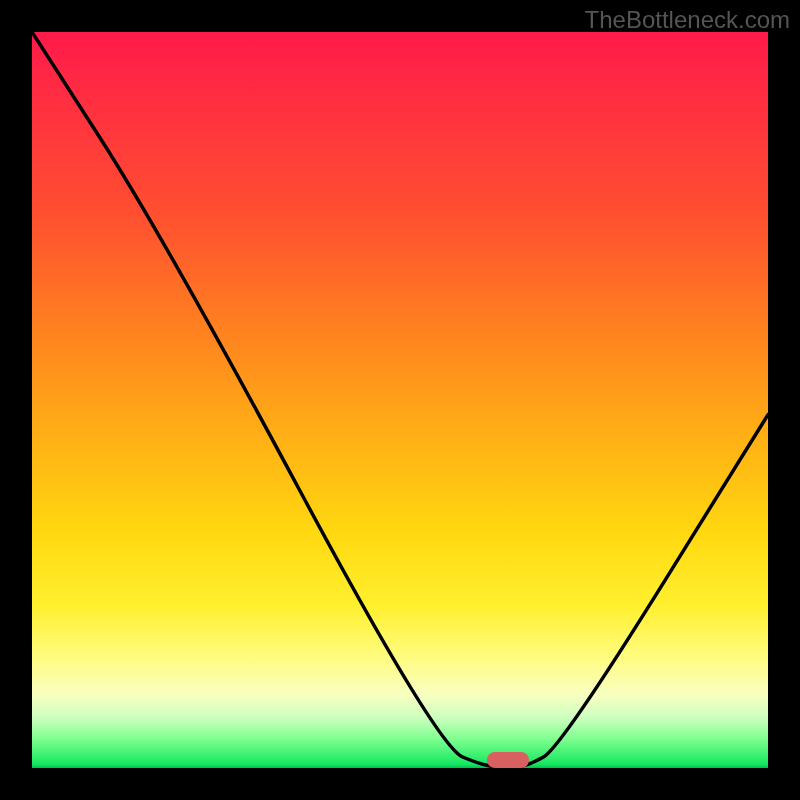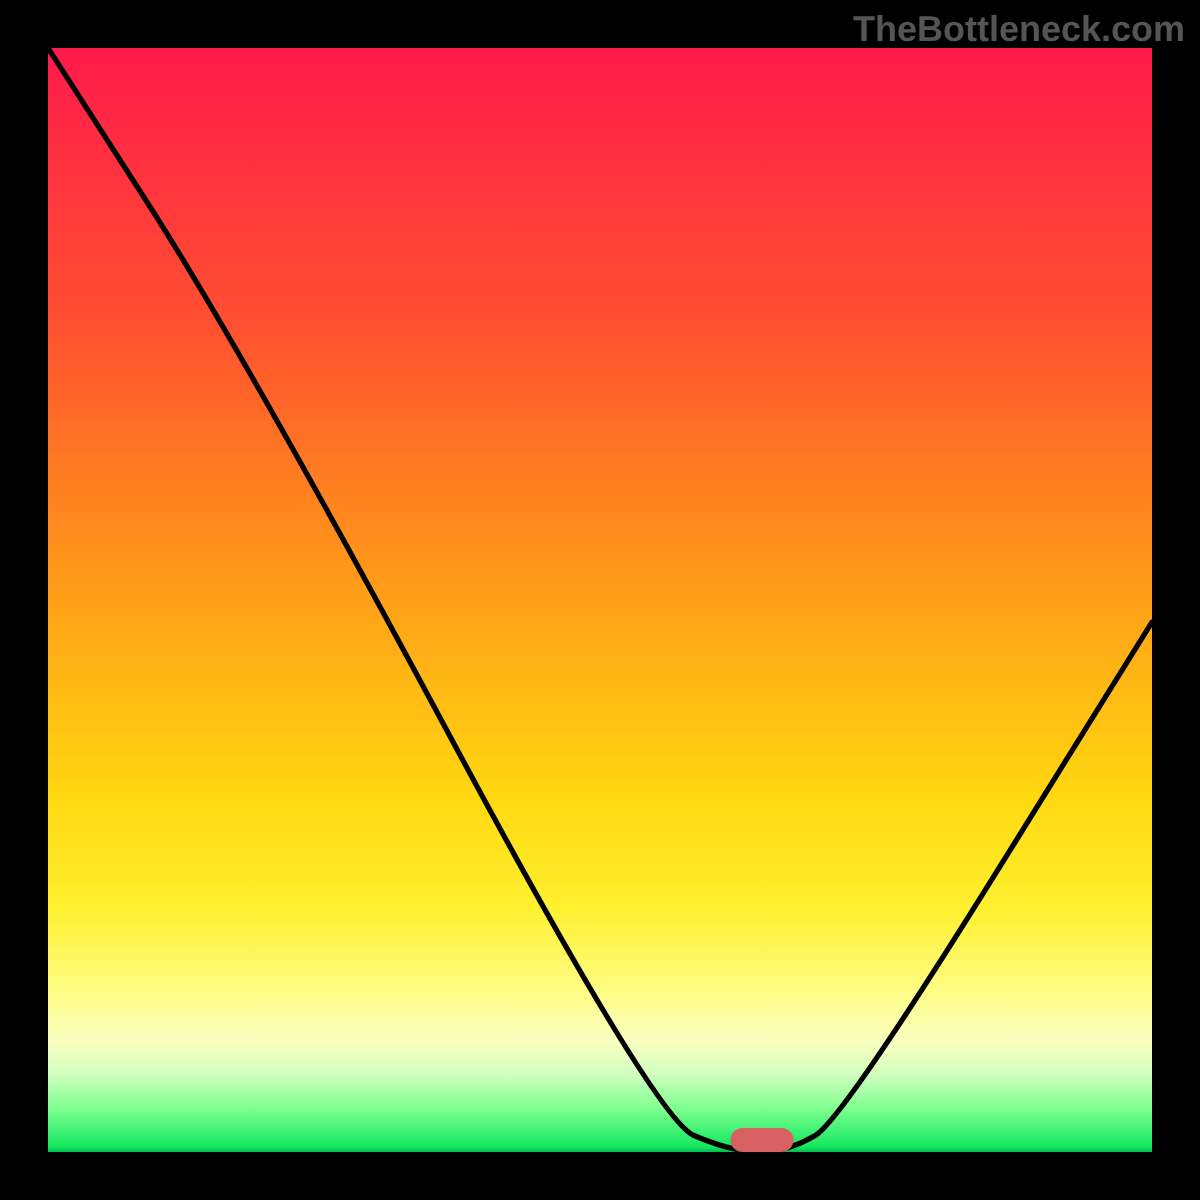--- a/index.html
+++ b/index.html
@@ -10,21 +10,21 @@
     background: #000;
     position: relative;
     font-family: Arial, sans-serif;
   }
   .watermark {
     position: absolute;
     top: 6px;
     right: 10px;
     color: #555;
     font-size: 24px;
-    font-weight: 700;
+    font-weight: 400;
     z-index: 10;
   }
   .plot-frame {
     position: absolute;
     top: 32px;
     left: 32px;
     width: 736px;
     height: 736px;
     background: #000;
   }

